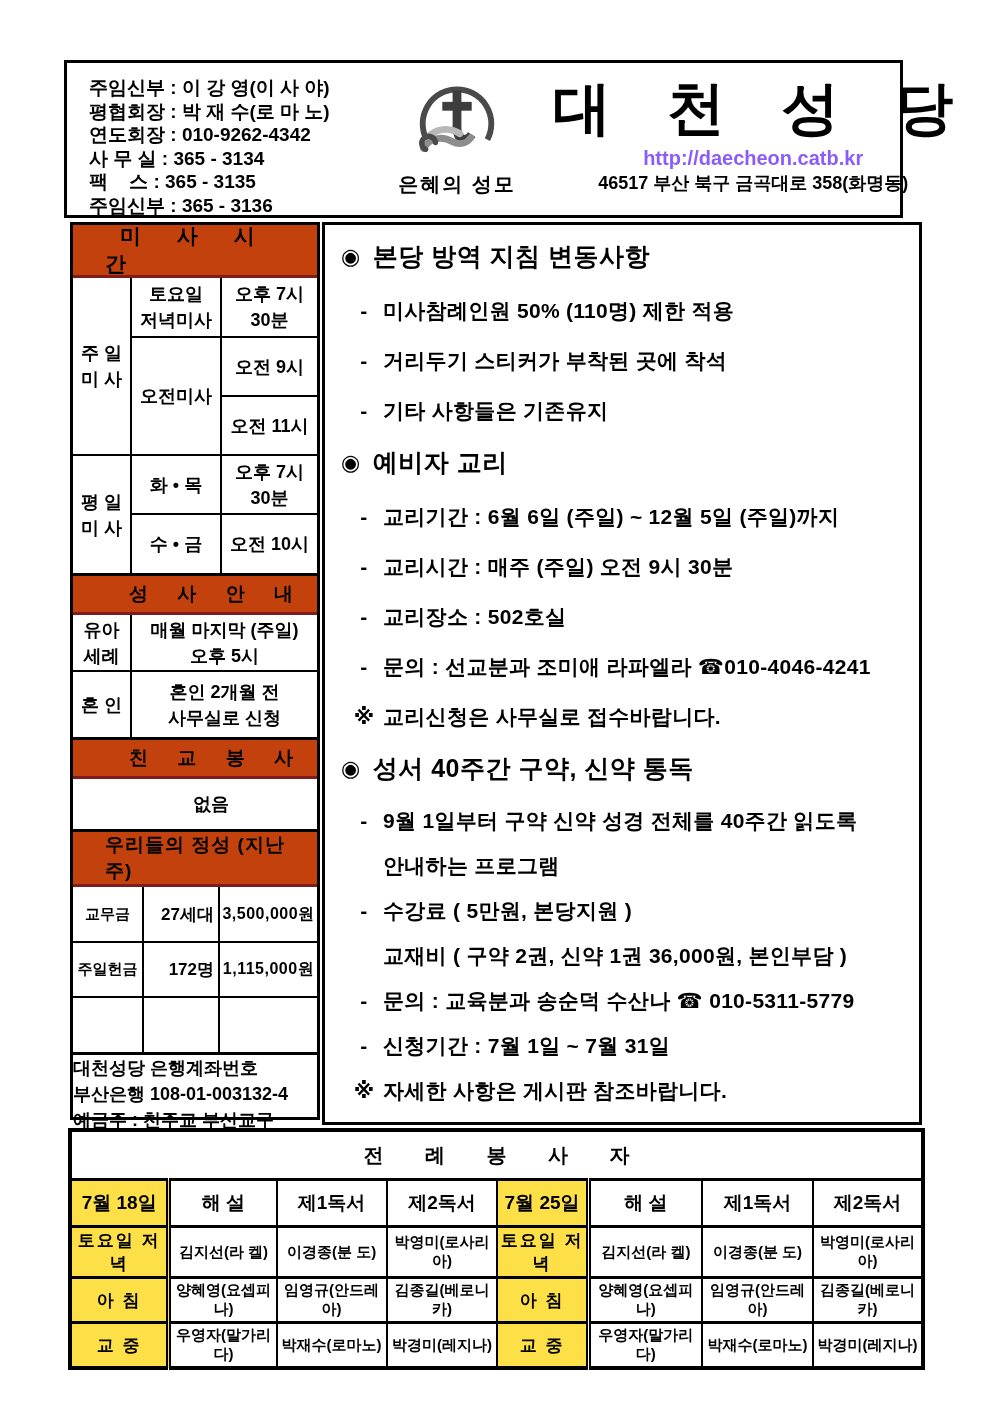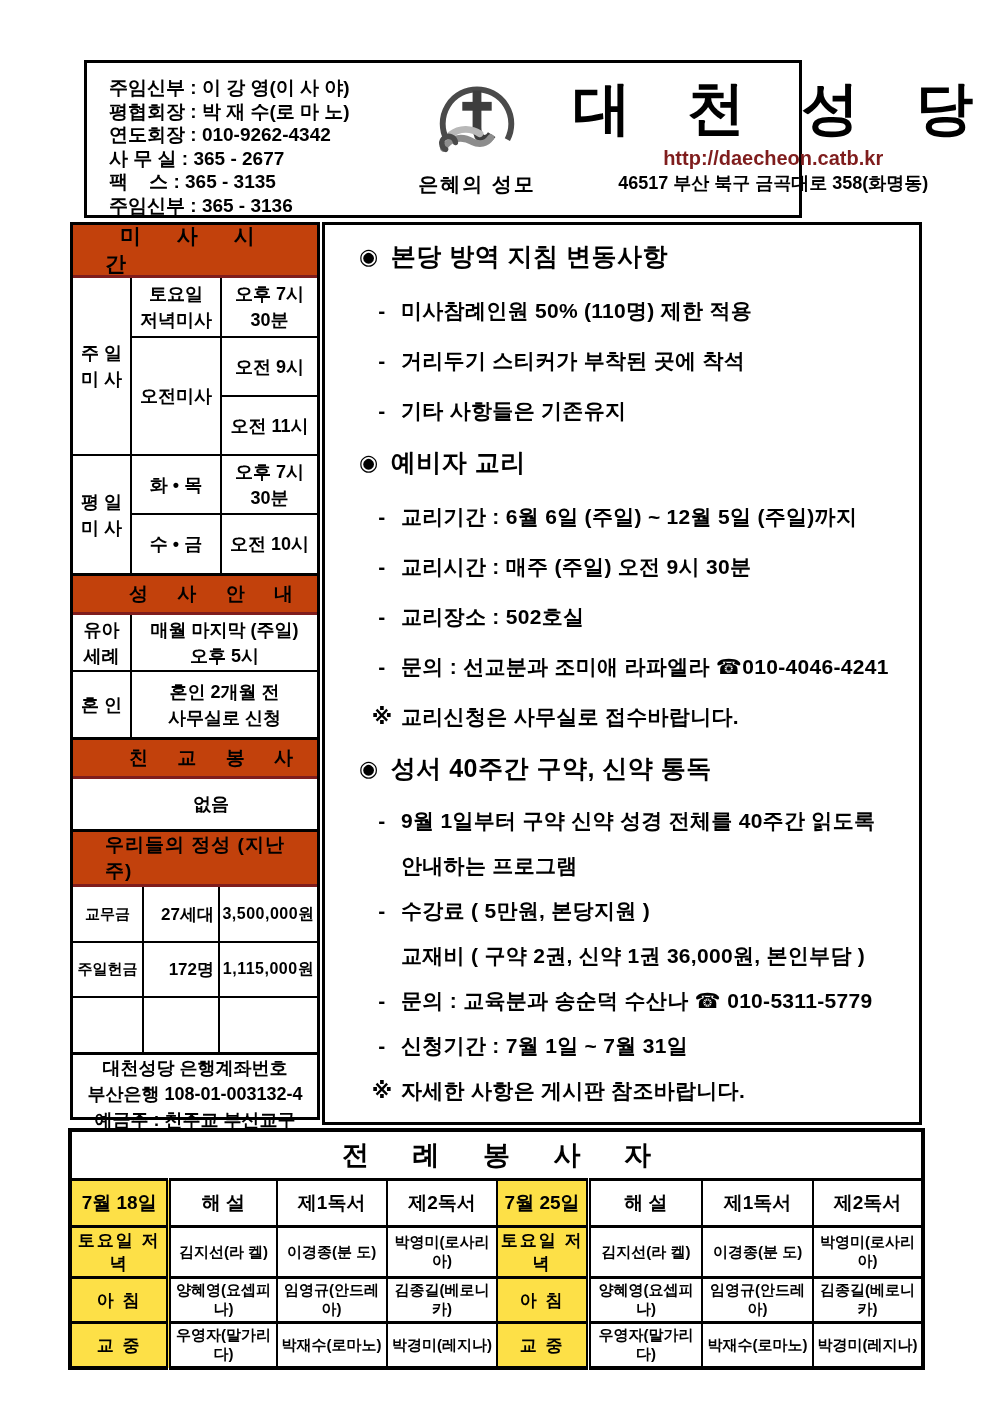--- a/index.html
+++ b/index.html
@@ -1,20 +1,20 @@
 <!DOCTYPE html>
 <html><head>
 <meta charset="utf-8">
 <style>
   html,body{margin:0;padding:0;background:#fff;}
   .page{position:relative;width:992px;height:1403px;background:#fff;color:#000;
         font-family:"Liberation Sans","DejaVu Sans",sans-serif;font-weight:700;overflow:hidden;}
 
   
-  .header-box{position:absolute;left:84px;top:60px;width:718px;height:158px;
+  .header-box{position:absolute;left:64px;top:60px;width:839px;height:158px;
               border:3px solid #000;box-sizing:border-box;display:flex;}
   .contacts{padding:13px 0 0 22px;width:292px;flex:none;}
   .contact-line{font-size:19px;line-height:23.5px;white-space:pre;}
   .logo-block{width:152px;flex:none;text-align:center;padding-top:8px;}
   .logo-caption{font-size:20px;letter-spacing:2px;margin-top:-2px;}
   .title-block{flex:1;text-align:center;padding-top:12px;}
   .church-name{font-size:58px;line-height:66px;letter-spacing:20px;margin-left:20px;white-space:nowrap;}
   .website{display:block;font-size:20px;margin-top:6px;text-decoration:none;}
   .address{font-size:18px;margin-top:1px;white-space:pre;}
 
@@ -33,75 +33,75 @@
   .mass-table tr{height:59px;}
   .mass-table td{line-height:26px;}
   .sac-table tr.r1{height:56px;} .sac-table tr.r2{height:66px;}
   .sac-table td{line-height:26px;}
   .fel-row{height:50px;display:flex;align-items:center;justify-content:center;font-size:18px;flex:none;padding-left:32px;}
   .off-table tr{height:55px;}
   .off-table td.name{font-size:15px;}
   .off-table td.count{font-size:17px;text-align:right;padding-right:4px;}
   .off-table td.amount{font-size:16px;letter-spacing:0.5px;}
   .account{flex:1;border-top:3px solid #000;display:flex;flex-direction:column;
-           justify-content:center;align-items:center;text-align:center;
+           justify-content:center;align-items:flex-start;text-align:center;
            font-size:18px;line-height:26px;}
 
   
   .main-box{position:absolute;left:322px;top:222px;width:600px;height:903px;
-            border:3px solid #000;box-sizing:border-box;padding:14px 8px 0 32px;overflow:hidden;}
+            border:3px solid #000;box-sizing:border-box;padding:14px 8px 0 14px;overflow:hidden;}
   .heading{font-size:25px;line-height:34px;margin:0 0 12px 2px;letter-spacing:0.5px;}
   .section + .section .heading{margin-top:9px;}
   .heading .marker{font-size:22px;margin-right:12px;vertical-align:1px;}
   .item{display:flex;font-size:21px;line-height:50px;letter-spacing:0.3px;}
   .sec3 .item{line-height:45px;}
   .item .bullet{flex:none;width:22px;margin-left:14px;text-align:center;}
   .item .text{margin-left:8px;white-space:pre-line;}
 
   
   .servers-box{position:absolute;left:68px;top:1128px;width:857px;}
   table.servers{width:100%;border:4px solid #000;border-collapse:collapse;table-layout:fixed;}
   .servers td{border:2px solid #000;text-align:center;vertical-align:middle;font-weight:700;}
-  .servers .title-row td{height:44px;font-size:27px;letter-spacing:18px;text-indent:18px;border-bottom:3px solid #000;}
+  .servers .title-row td{height:44px;font-size:20px;letter-spacing:18px;text-indent:18px;border-bottom:3px solid #000;}
   .servers .head-row td{height:42px;font-size:19px;border-bottom:3px solid #000;}
   .servers .data-row td{height:40px;font-size:15px;border-top:3px solid #000;}
   .servers .data-row td.lbl{font-size:17px;letter-spacing:2px;}
   .gray{background:#fde047;}
   .servers td.sep{border-right:5px double #000;}
 </style>
 </head>
 <body>
 
 <div class="page">
 
   <div class="header-box">
     <div class="contacts">
       <div class="contact-line">주임신부 : 이 강 영(이 사 야)</div>
       <div class="contact-line">평협회장 : 박 재 수(로 마 노)</div>
       <div class="contact-line">연도회장 : 010-9262-4342</div>
-      <div class="contact-line">사 무 실 : 365 - 2677</div>
+      <div class="contact-line">사 무 실 : 365 - 3134</div>
       <div class="contact-line">팩    스 : 365 - 3135</div>
       <div class="contact-line">주임신부 : 365 - 3136</div>
     </div>
     <div class="logo-block">
       <svg viewBox="0 0 110 100" width="118" height="98" aria-hidden="true">
         <path d="M24,70 A35,35 0 1 1 86,70" fill="none" stroke="#4a4a4a" stroke-width="6"></path>
         <g stroke="#3d3d3d" stroke-width="9" fill="none">
           <path d="M55,20 L55,58 C55,71 65,73 70,65"></path>
           <path d="M40,36 L70,36"></path>
         </g>
         <path d="M28,65 C38,57 50,59 58,64" stroke="#b8b8b8" stroke-width="7" fill="none" stroke-linecap="round"></path>
         <path d="M21,79 C27,68 40,66 50,72 C58,76 65,74 69,68" stroke="#8d8d8d" stroke-width="7" fill="none" stroke-linecap="round"></path>
         <path d="M23,80 a7,7 0 1 1 10,-7" stroke="#4a4a4a" stroke-width="5.5" fill="none" stroke-linecap="round"></path>
       </svg>
       <div class="logo-caption">은혜의 성모</div>
     </div>
     <div class="title-block">
       <div class="church-name">대 천 성 당</div>
-      <a class="website" style="color:#7f1d1d" href="#">http://daecheon.catb.kr</a>
+      <a class="website" style="color:#8b5cf6" href="#">http://daecheon.catb.kr</a>
       <div class="address">46517 부산 북구 금곡대로 358(화명동)</div>
     </div>
   </div>
 
   <div class="sidebar">
 
     <div class="side-header h-mass">미 사 시 간</div>
     <table class="mass-table">
       <colgroup>
           <col style="width:58px">

